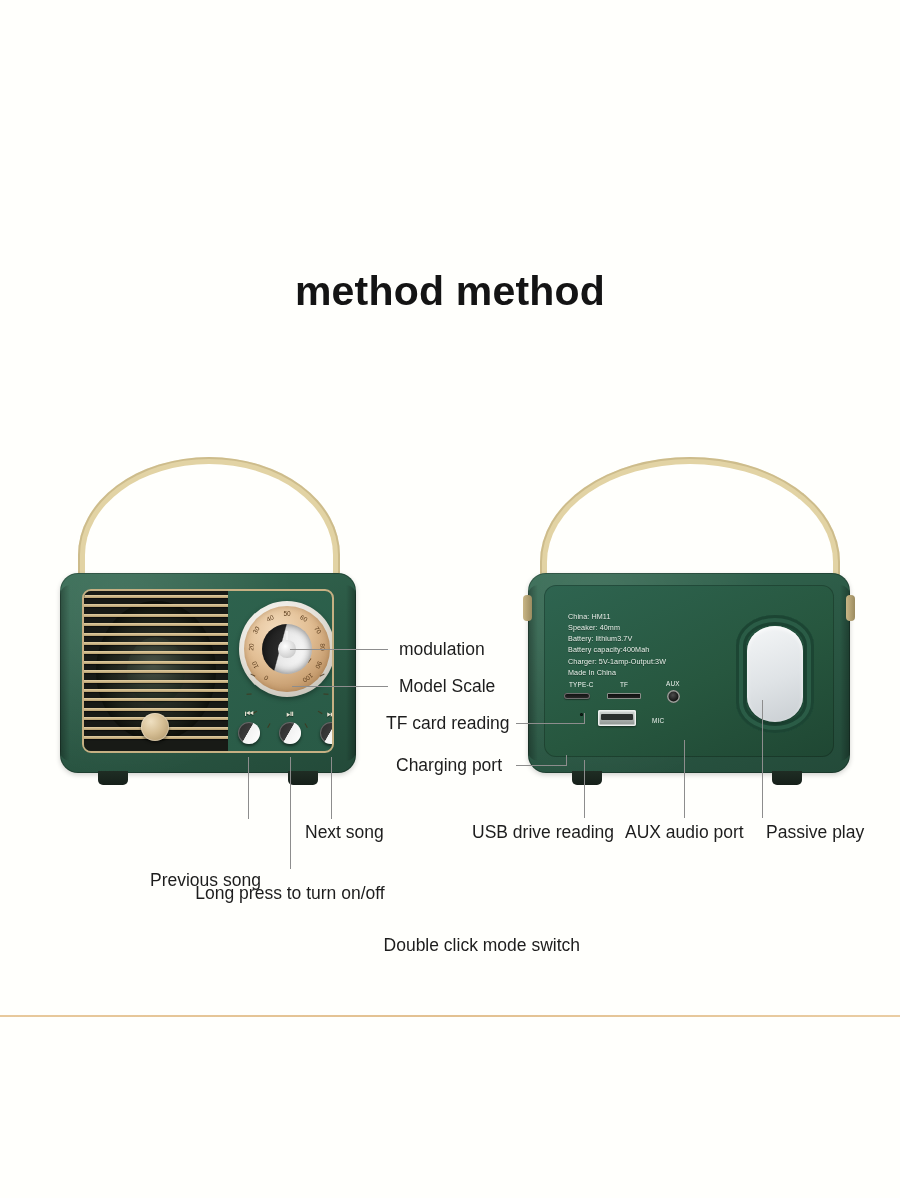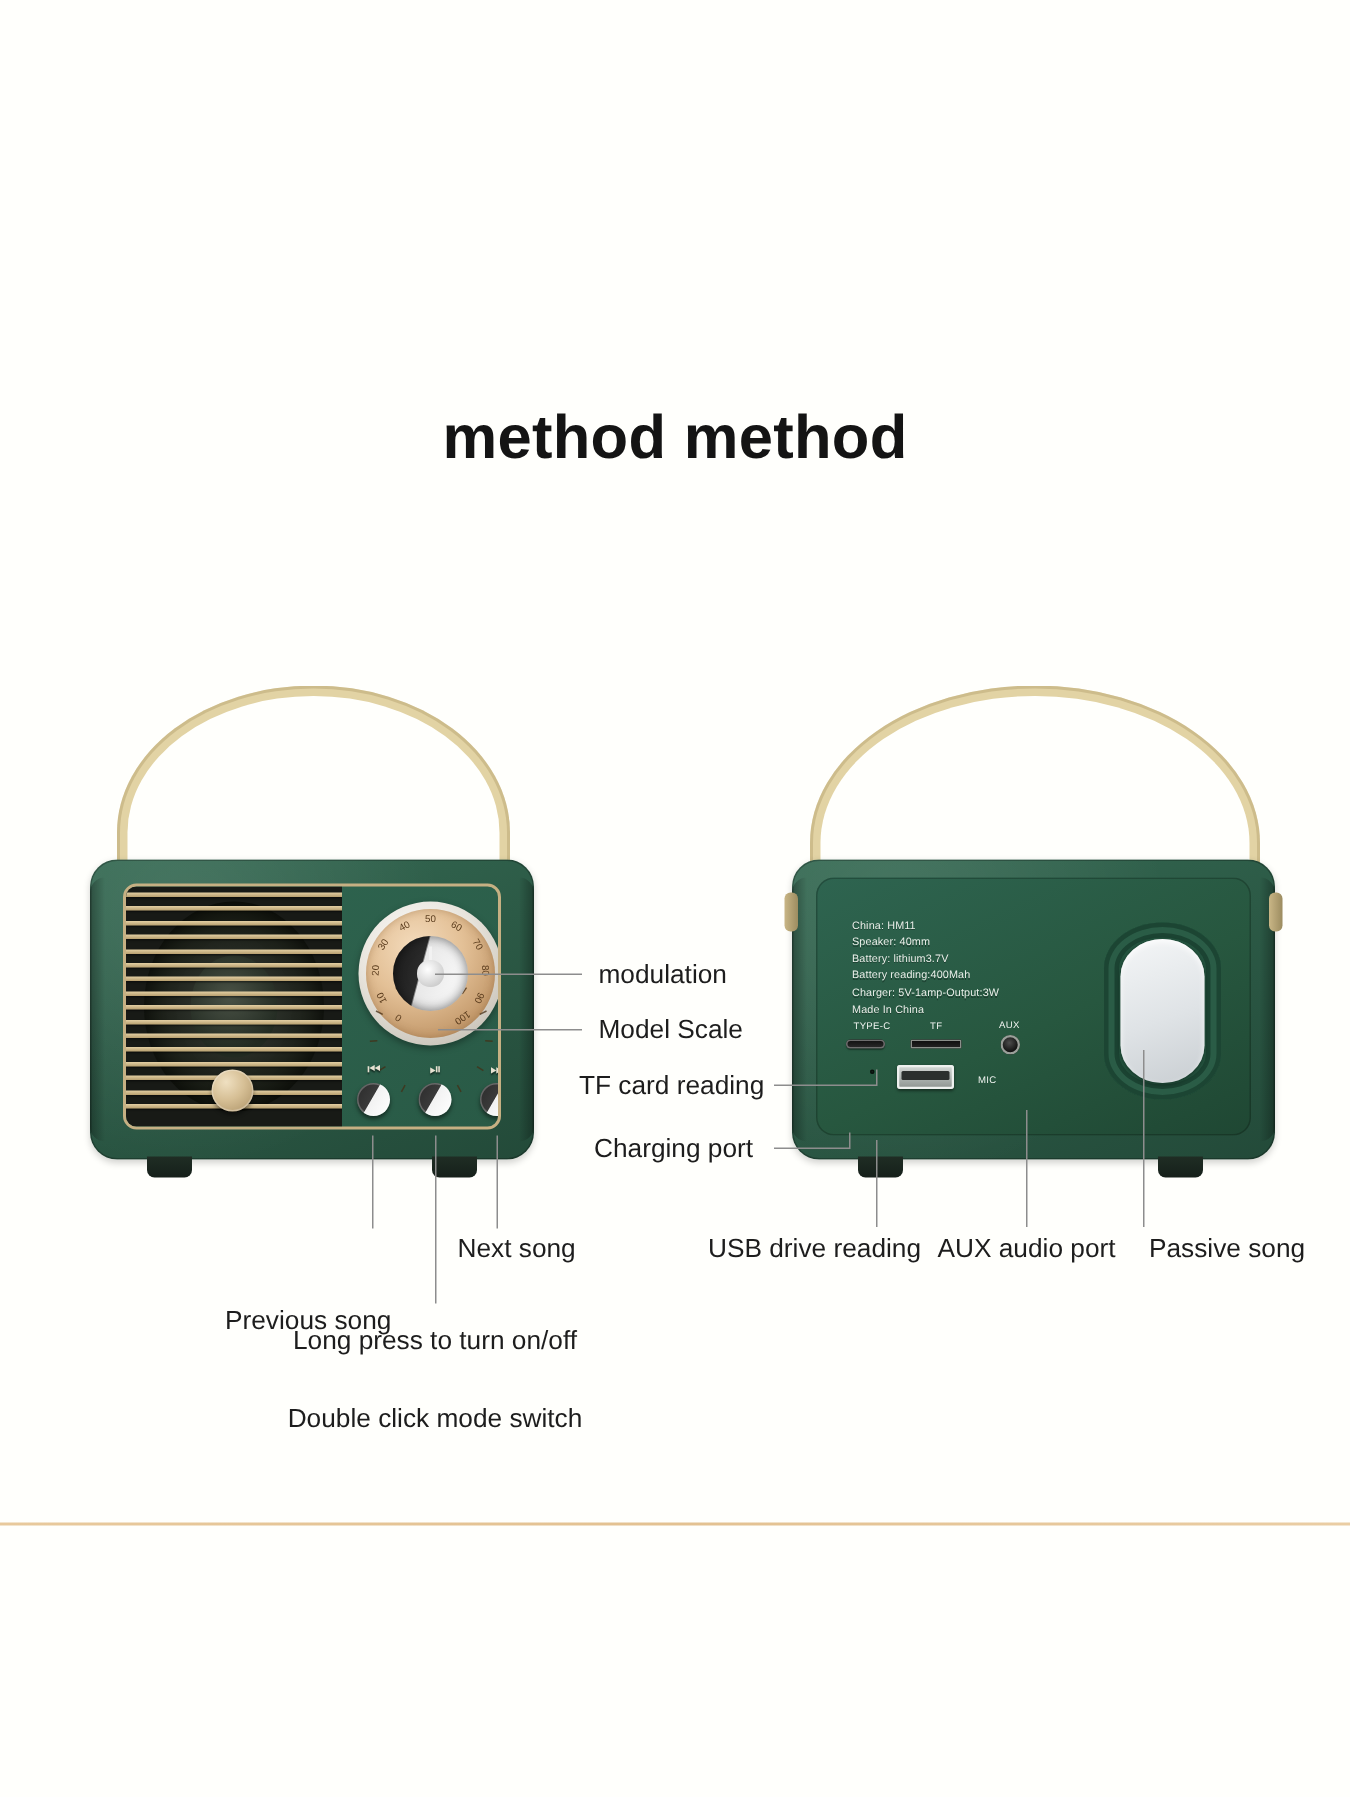--- a/index.html
+++ b/index.html
@@ -453,39 +453,39 @@
   <div class="lead-v" style="left:248px; top:757px; height:62px;"></div>
   <div class="lead-v" style="left:290px; top:757px; height:112px;"></div>
   <div class="lead-v" style="left:331px; top:757px; height:62px;"></div>
 
   <div class="lbl" style="left:399px; top:641px;">modulation</div>
   <div class="lbl" style="left:399px; top:678px;">Model Scale</div>
   <div class="lbl" style="left:150px; top:872px;">Previous song</div>
   <div class="lbl" style="left:305px; top:824px;">Next song</div>
 
   <div class="lbl" style="left:0; top:885px; width:580px; text-align:center;">Long press to turn on/off</div>
-  <div class="lbl" style="left:0; top:937px; width:580px; text-align:center;">Double click mode switch</div>
+  <div class="lbl" style="left:0; top:937px; width:580px; text-align:right;">Double click mode switch</div>
 
   <div class="unit" style="left:520px; top:455px; width:340px; height:360px;">
 
     <div class="handle" style="left:20px; top:2px; width:300px; height:150px;"></div>
 
     <div class="body-shell" style="left:8px; top:118px; width:322px; height:200px;">
       <div class="shell-edge-l"></div>
       <div class="shell-edge-r"></div>
       <div class="hinge" style="left:-5px; top:22px;"></div>
       <div class="hinge" style="right:-5px; top:22px;"></div>
 
       <div class="back-panel">
 
         <div class="spec" id="spec-block">
             <div>China: HM11</div>
             <div>Speaker:   40mm</div>
             <div>Battery: lithium3.7V</div>
-            <div>Battery reading:400Mah</div>
+            <div>Battery capacity:400Mah</div>
             <div>Charger: 5V-1amp-Output:3W</div>
             <div>Made In China</div>
           </div>
 
         <div class="radiator" style="left:192px; top:30px; width:78px; height:118px;">
           <i></i>
         </div>
 
         <div class="port-lbl" style="left:25px; top:96px;">TYPE-C</div>
         <div class="port-lbl" style="left:76px; top:96px;">TF</div>
@@ -509,16 +509,16 @@
   <div class="lead-v" style="left:584px; top:713px; height:11px;"></div>
   <div class="lead-v" style="left:566px; top:755px; height:11px;"></div>
   <div class="lead-v" style="left:584px; top:760px; height:58px;"></div>
   <div class="lead-v" style="left:684px; top:740px; height:78px;"></div>
   <div class="lead-v" style="left:762px; top:700px; height:118px;"></div>
 
   <div class="lbl" style="left:386px; top:715px;">TF card reading</div>
   <div class="lbl" style="left:396px; top:757px;">Charging port</div>
   <div class="lbl" style="left:472px; top:824px;">USB drive reading</div>
   <div class="lbl" style="left:625px; top:824px;">AUX audio port</div>
-  <div class="lbl" style="left:766px; top:824px;">Passive song</div>
+  <div class="lbl" style="left:766px; top:824px;">Passive play</div>
 
   <div class="divider"></div>
 </div>
 
 </body></html>

